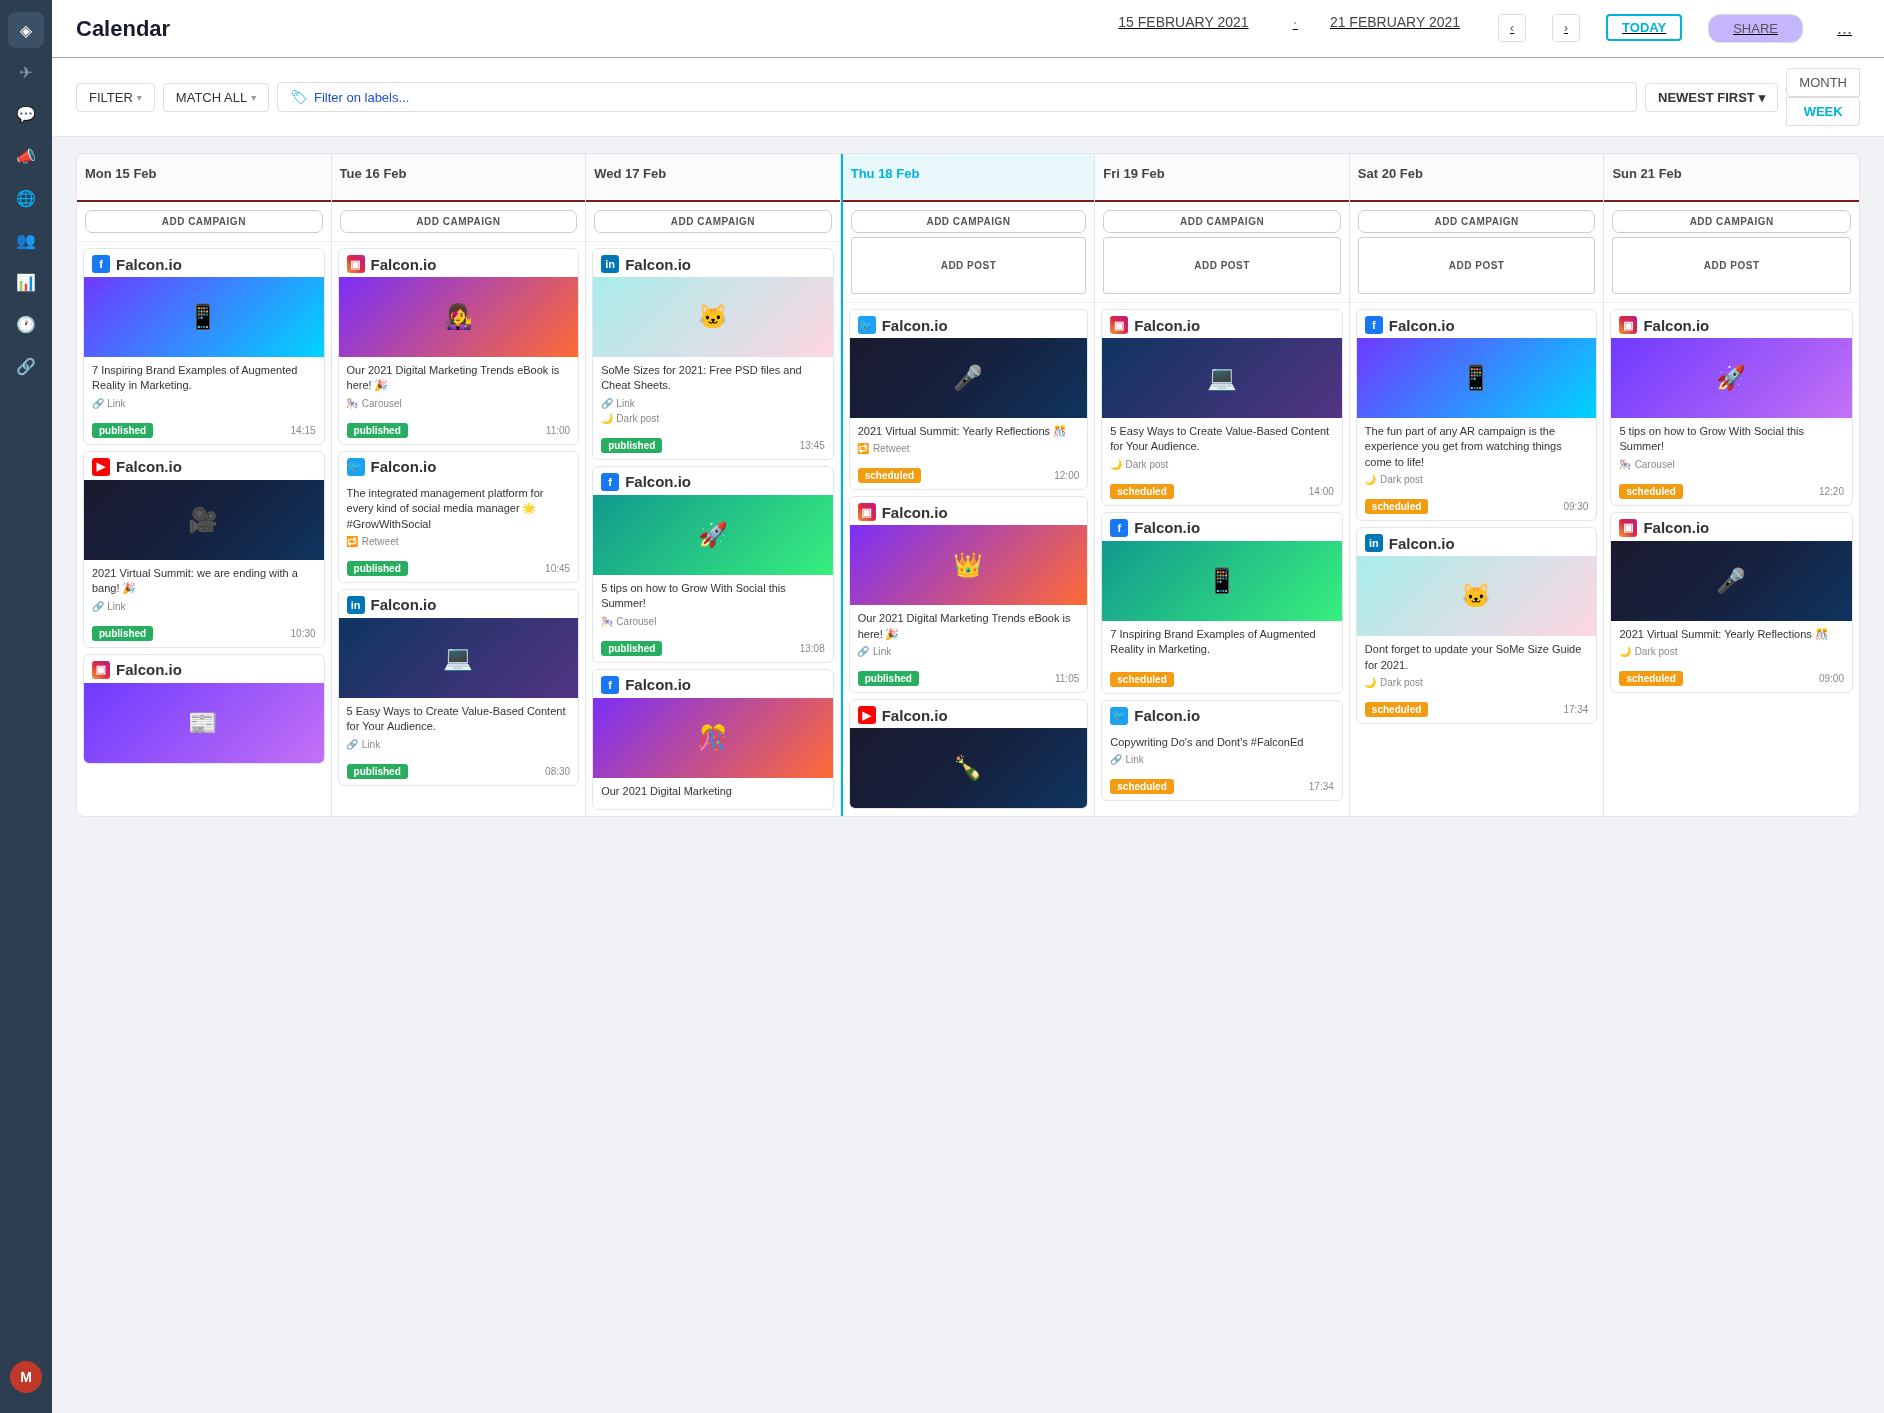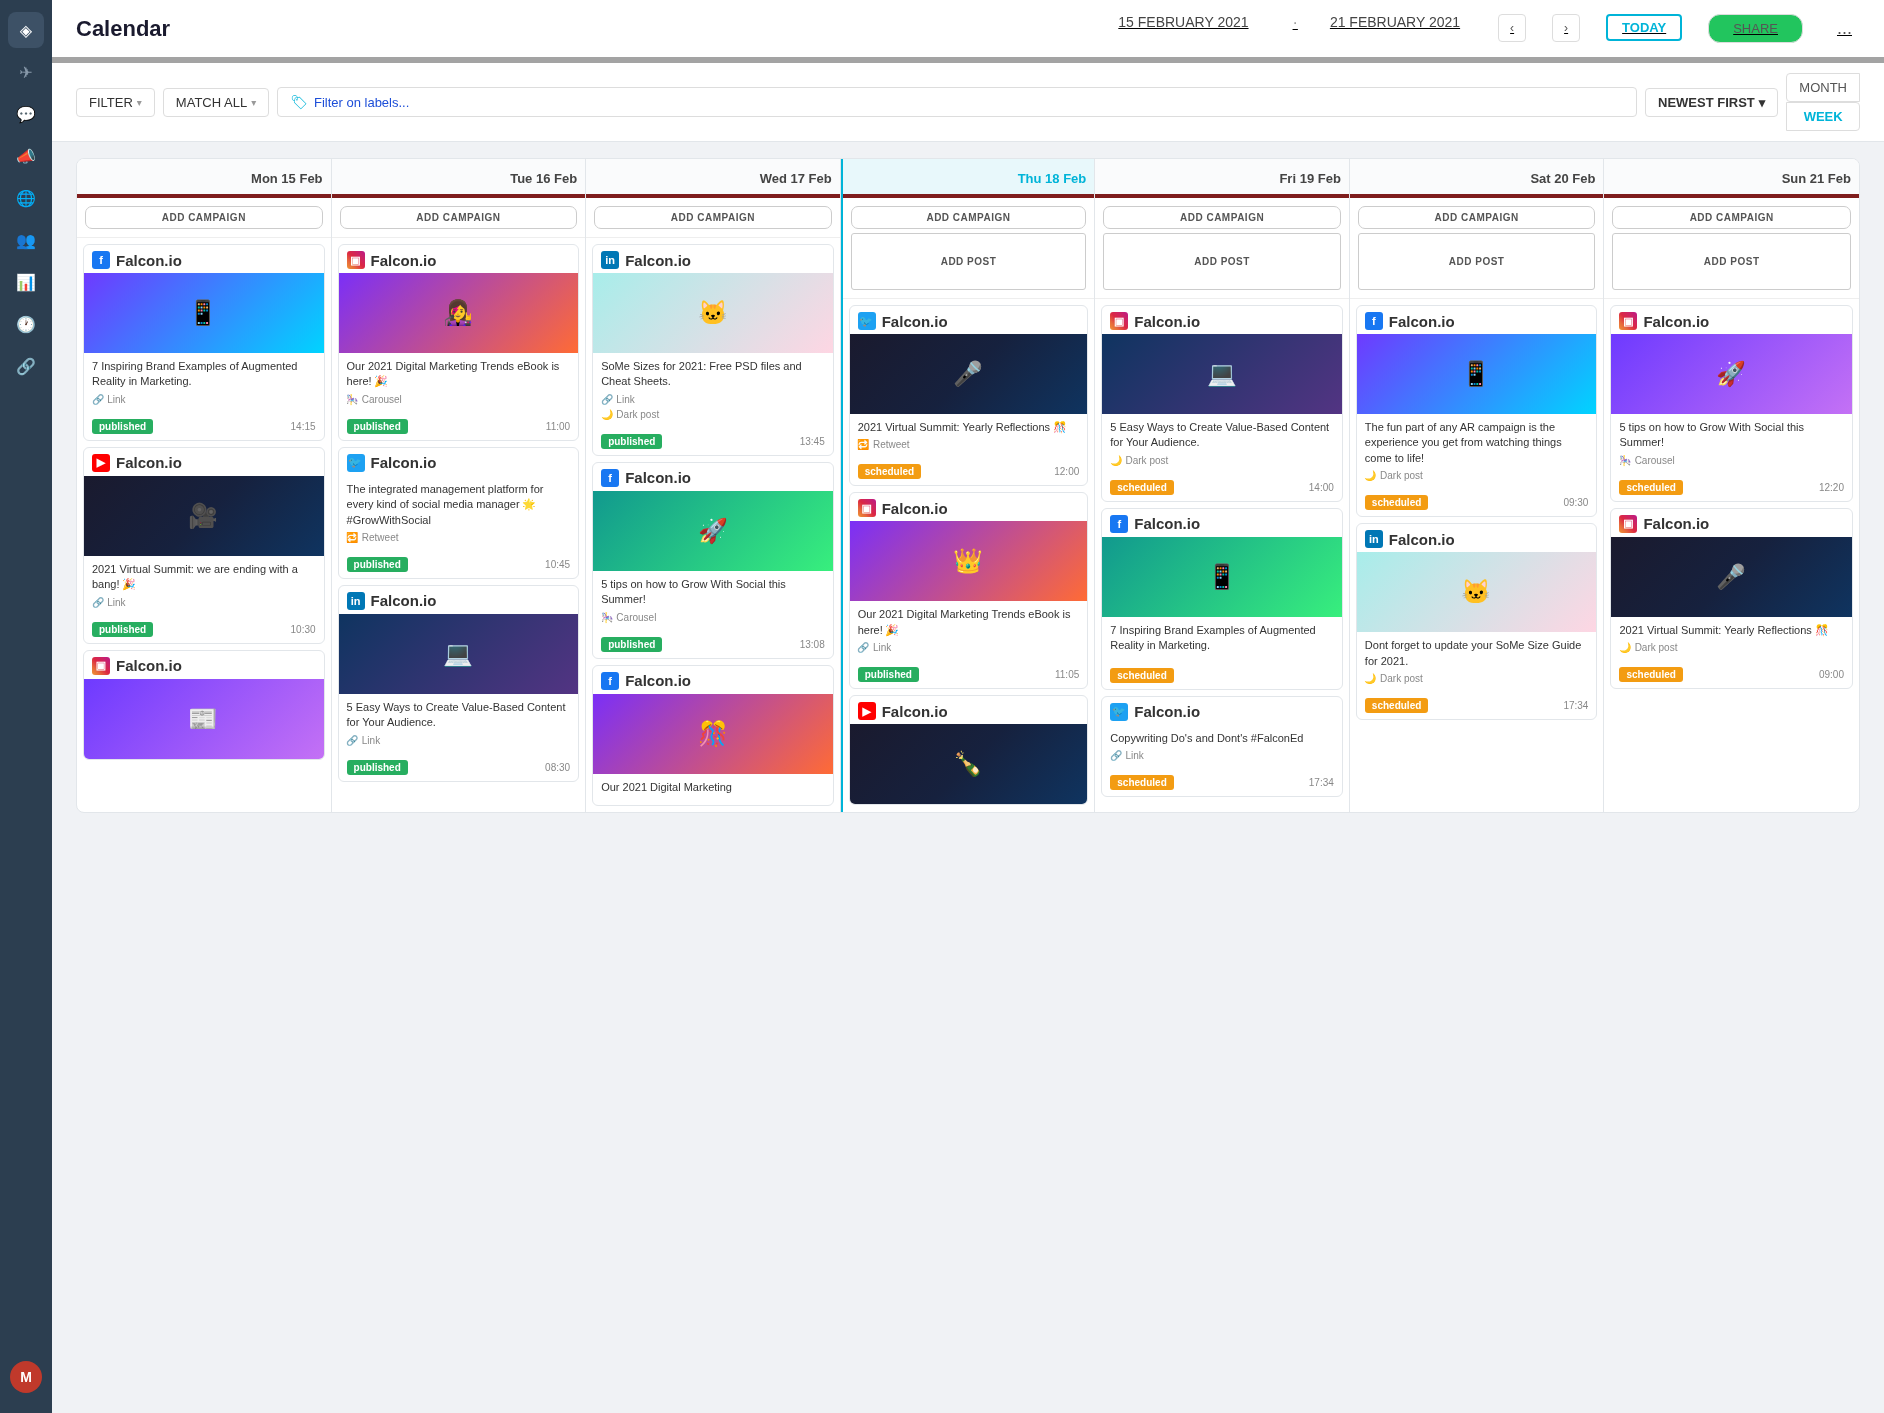--- a/index.html
+++ b/index.html
@@ -41,21 +41,21 @@
       flex-direction: column;
       overflow: hidden;
     }
 
     
     .header {
       background: #fff;
       padding: 14px 24px;
       display: flex;
       align-items: center;
-      border-bottom: 6px solid #a3a3a3;
+      border-bottom: 1px solid #a3a3a3;
       flex-shrink: 0;
     }
     .header-title {
       font-size: 22px;
       font-weight: 600;
       color: #1a1a2e;
       flex: 1;
     }
     .header-nav {
       display: flex;
@@ -84,21 +84,21 @@
       background: #fff;
       border-radius: 4px;
       cursor: pointer;
       font-size: 13px;
       font-weight: 600;
       color: #00b4d8;
     }
     .share-btn {
       padding: 6px 24px;
       border: 1px solid #ddd;
-      background: #22c55e;
+      background: #c4b5fd;
       border-radius: 12px;
       cursor: pointer;
       font-size: 13px;
       color: #555;
     }
     .more-btn {
       padding: 4px 8px;
       border: none; background: none;
       cursor: pointer;
       font-size: 18px; color: #555;
@@ -180,26 +180,26 @@
     .day-col {
       border-right: 1px solid #e2e6ea;
       display: flex;
       flex-direction: column;
     }
     .day-col:last-child { border-right: none; }
     .day-col.today .day-header { background: #e8f8fb; }
     .day-col.today { border-left: 2px solid #00b4d8; border-right: 1px solid #e2e6ea; }
 
     .day-header {
-      padding: 12px 8px 8px;
-      text-align: right;
+      padding: 12px 8px 19px;
+      text-align: left;
       font-size: 13px;
       font-weight: 600;
       color: #444;
-      border-bottom: 4px solid #7f1d1d;
+      border-bottom: 2px solid #7f1d1d;
       background: #fafbfc;
     }
     .day-header.today-header { color: #00b4d8; }
 
     .day-actions {
       padding: 8px;
       display: flex;
       flex-direction: column;
       gap: 4px;
       border-bottom: 1px solid #eee;

